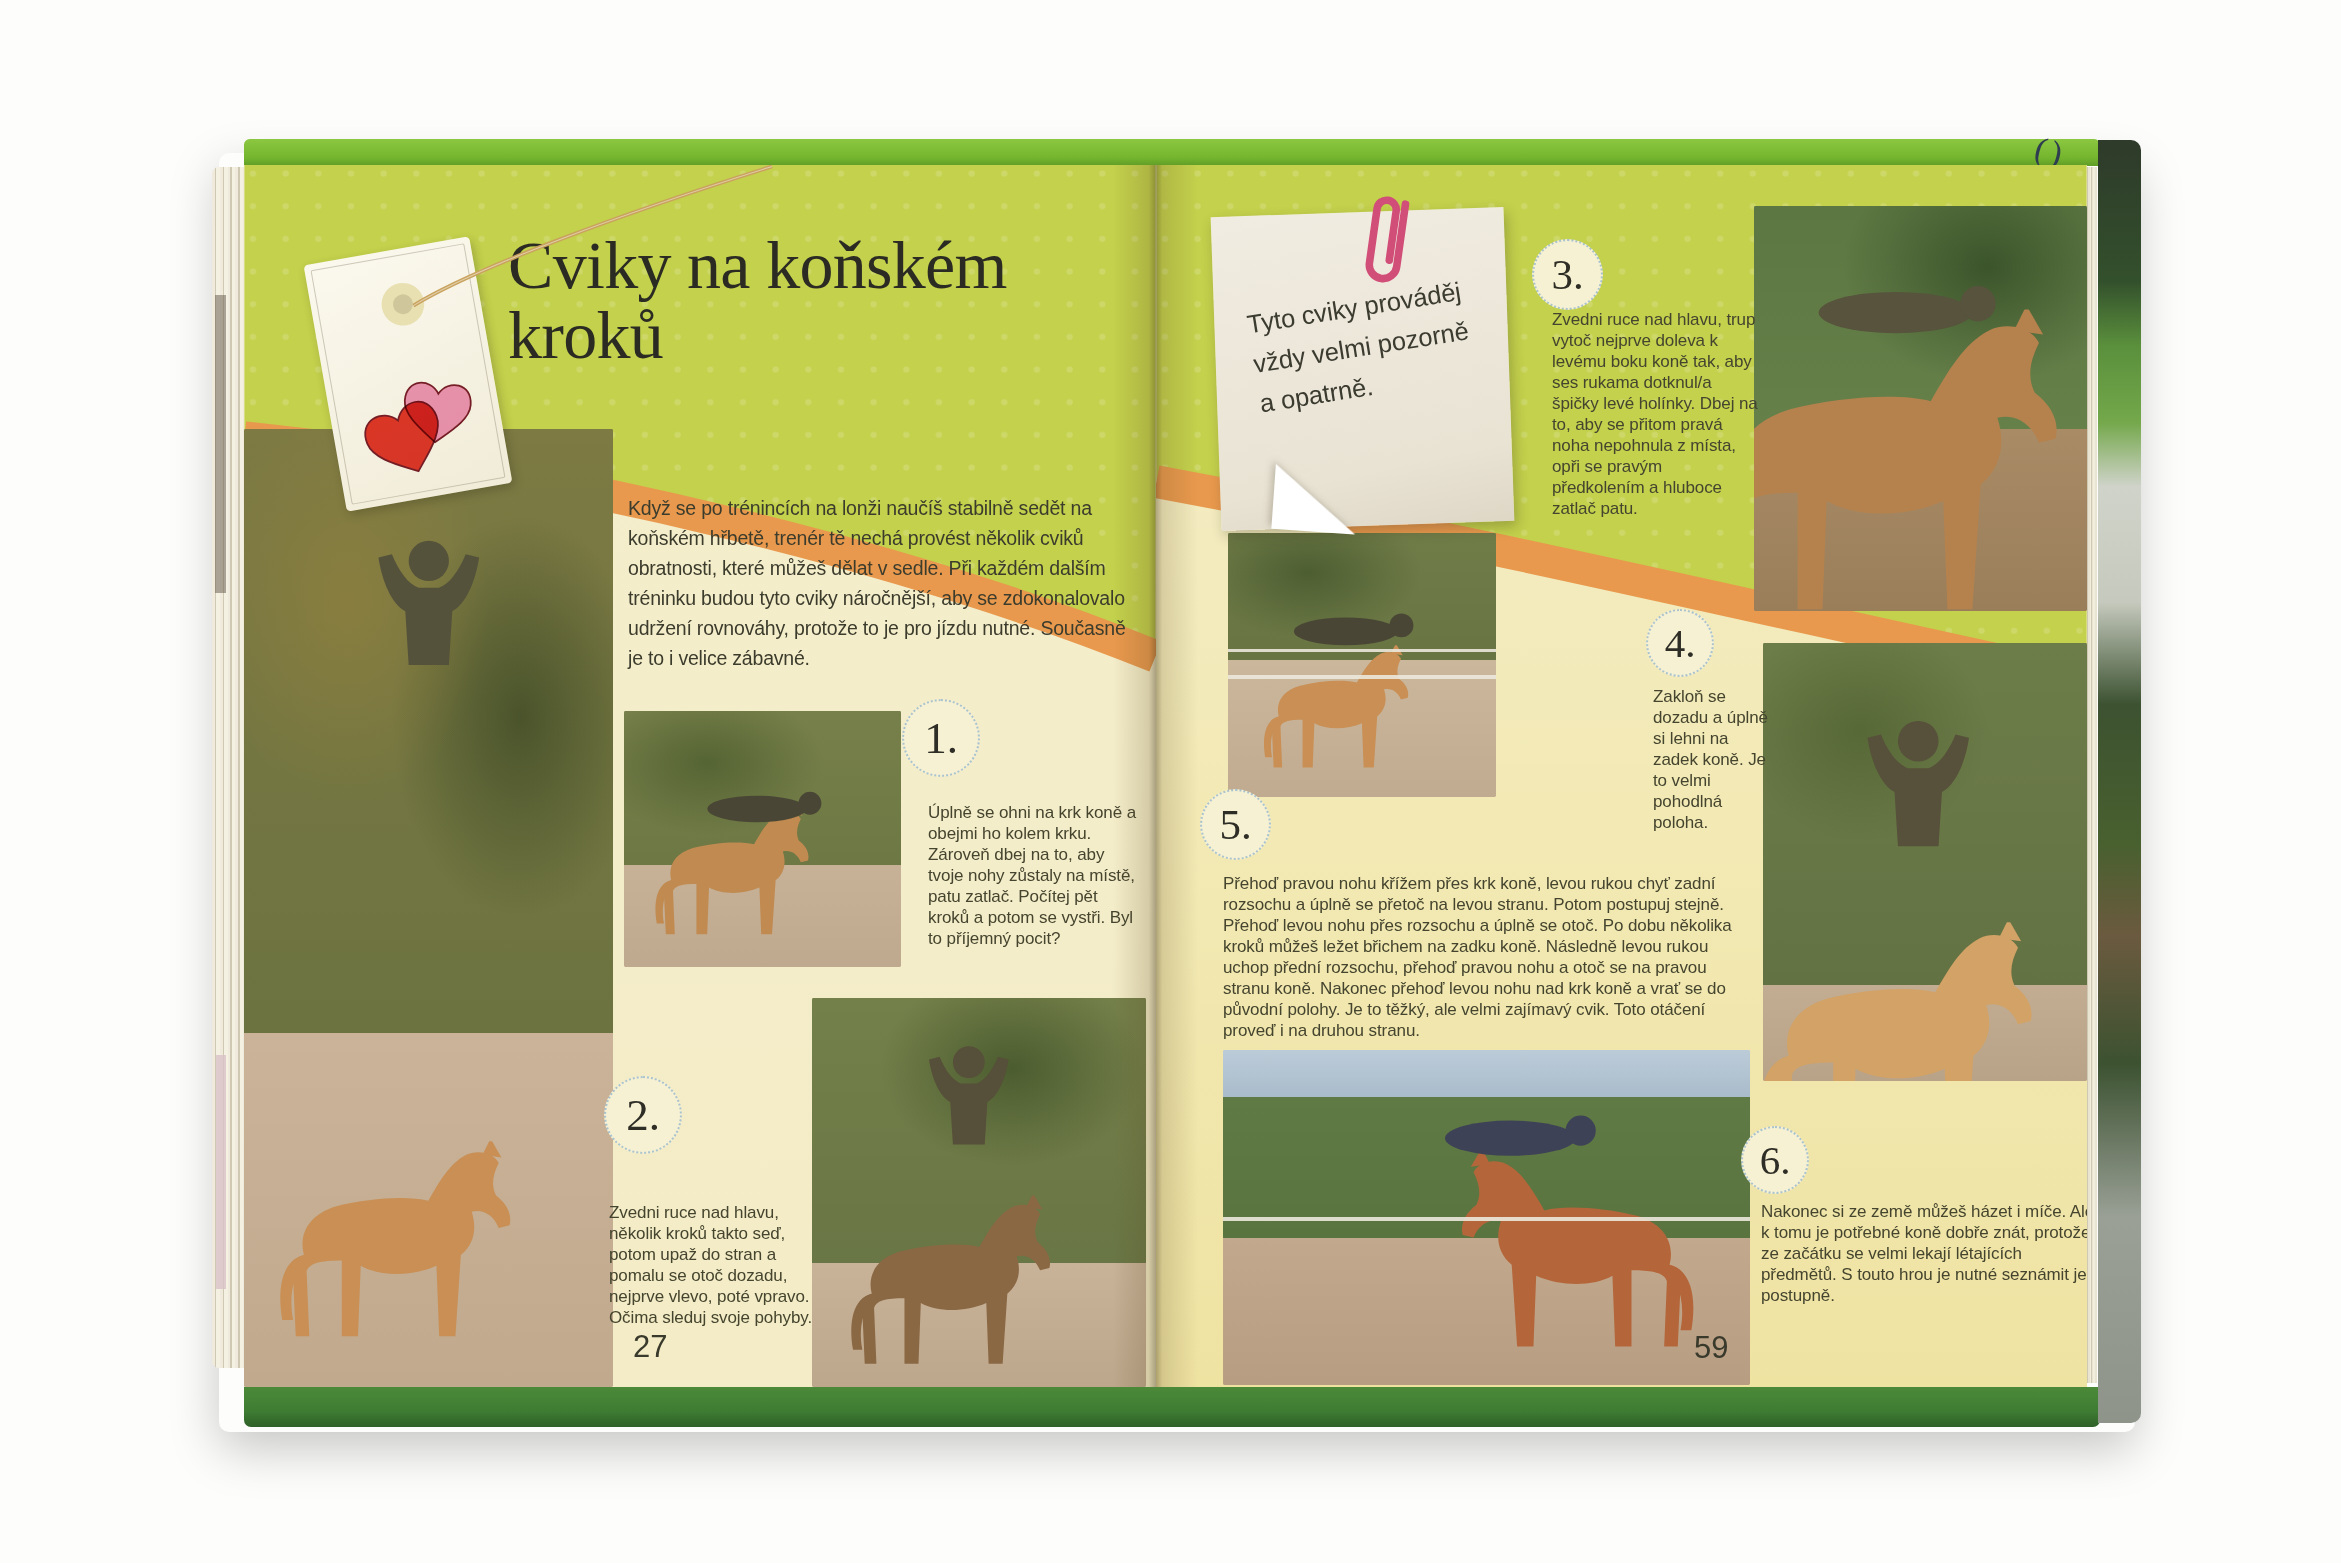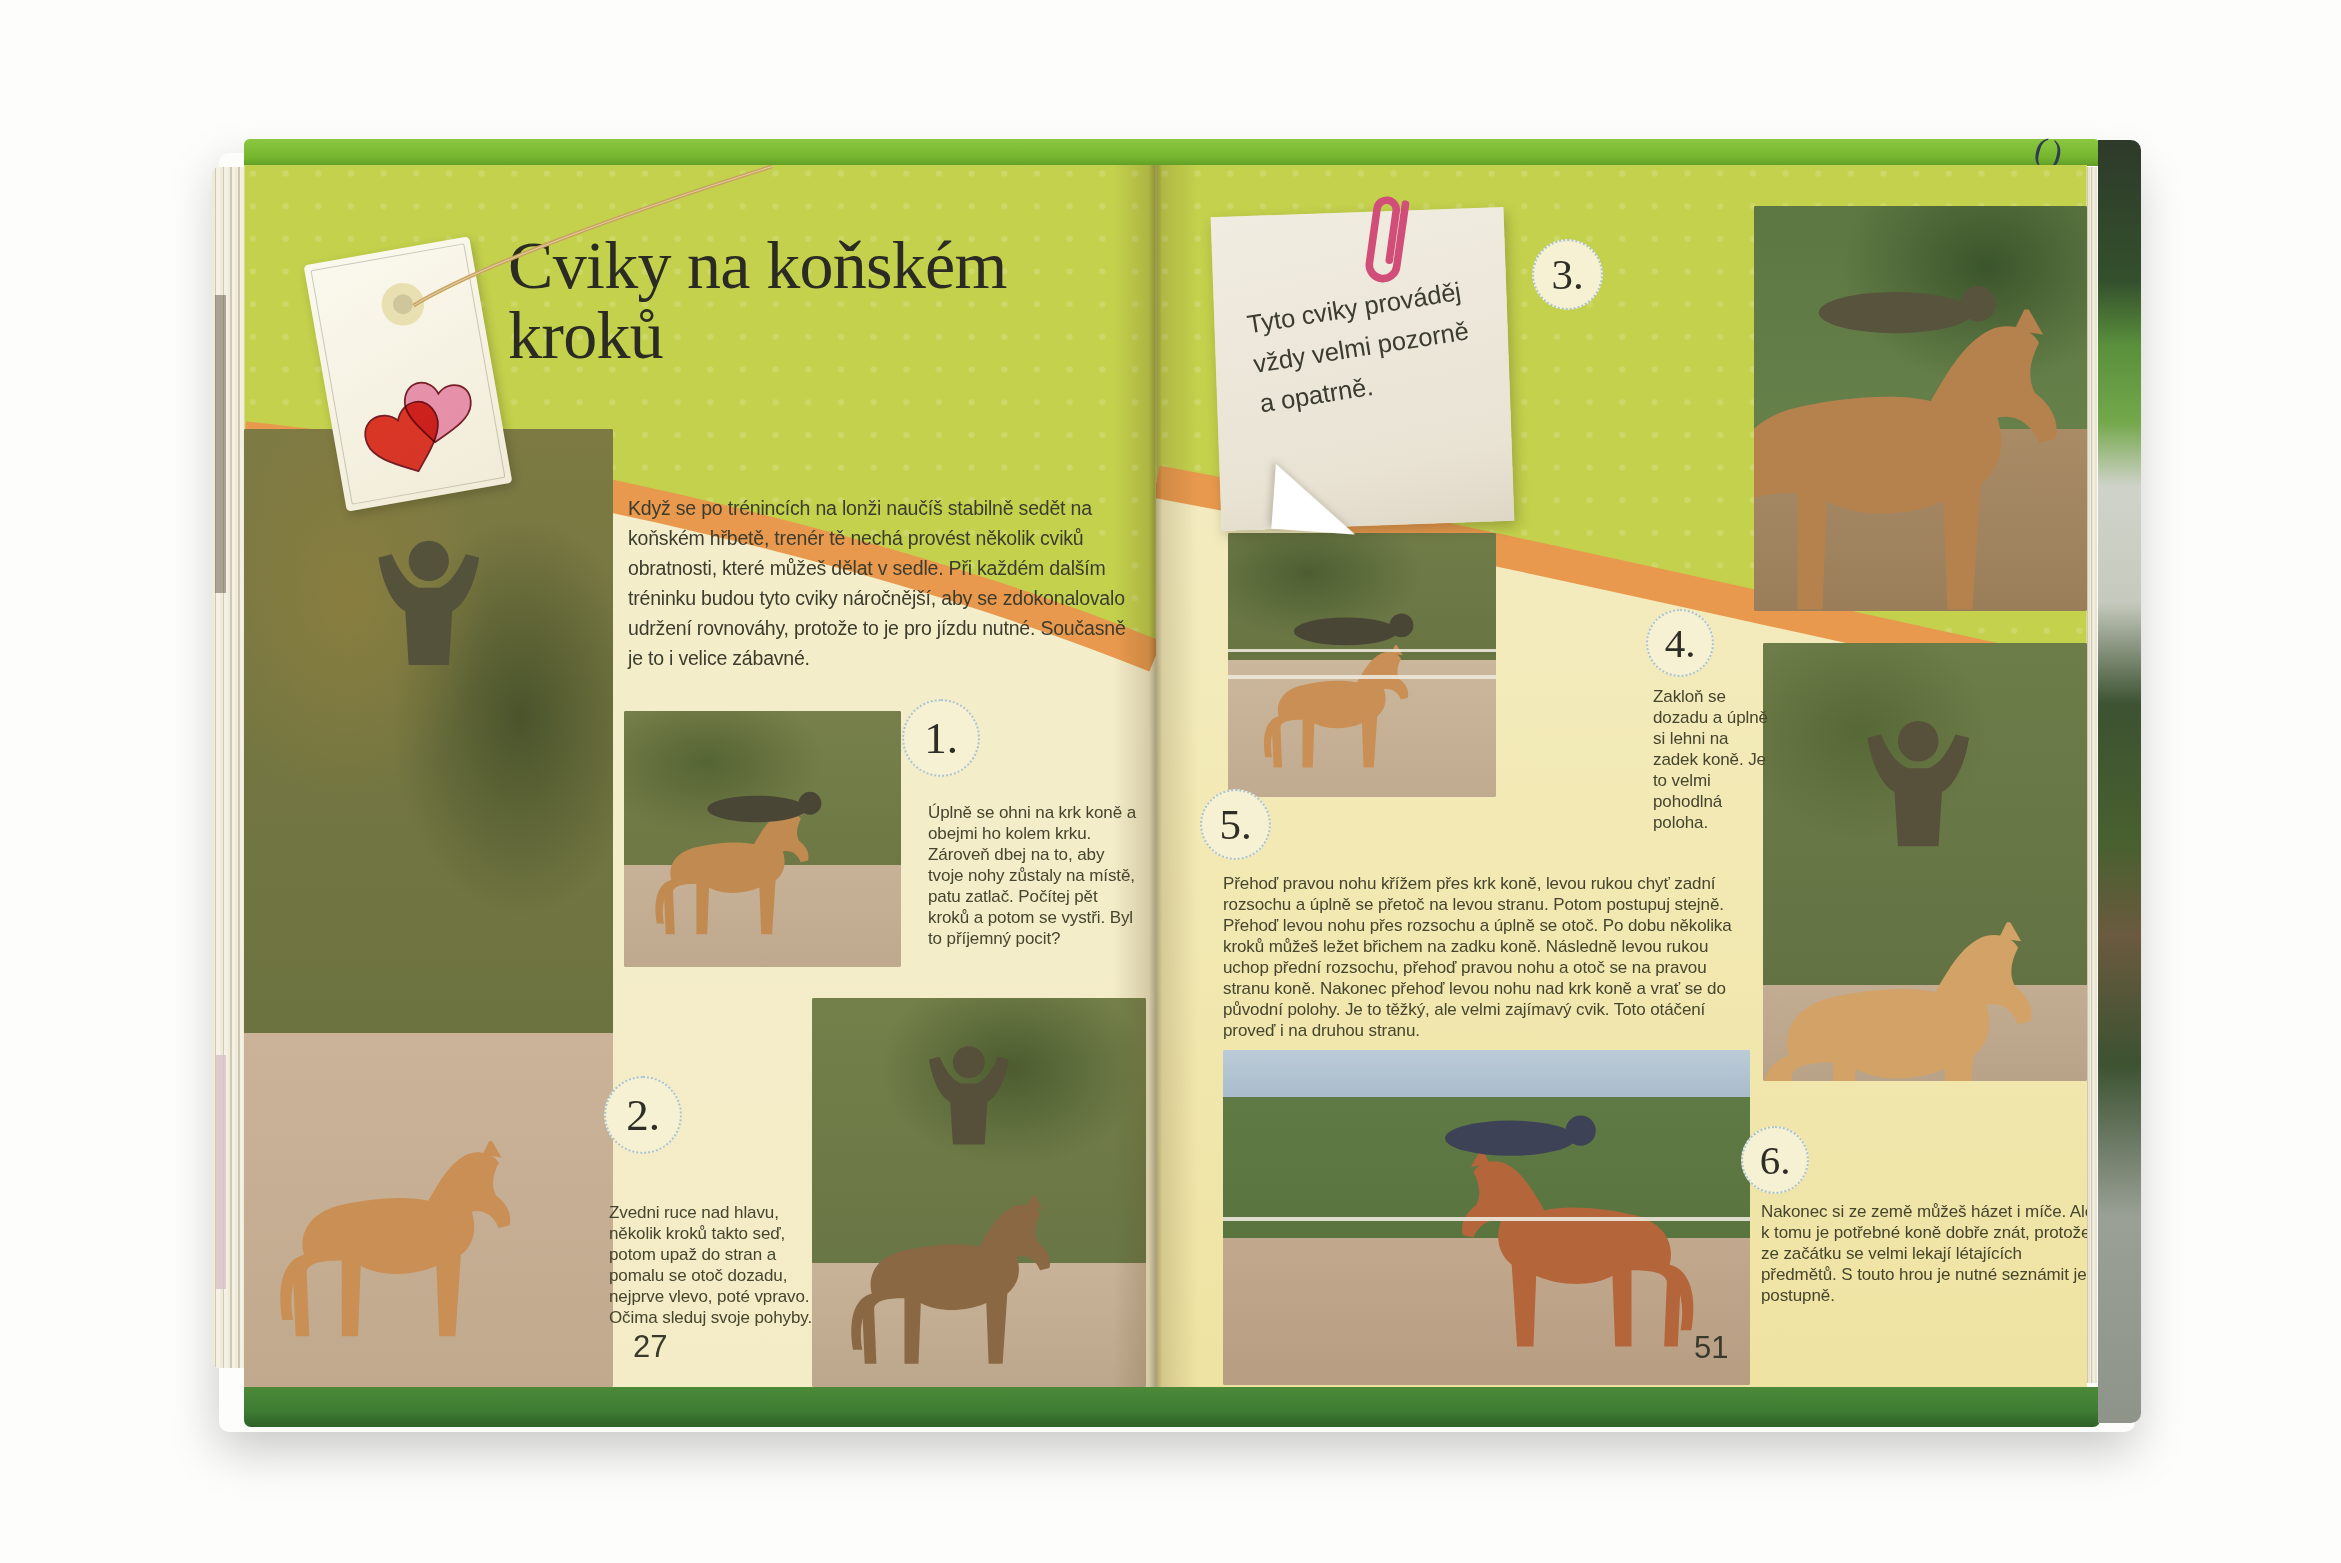--- a/index.html
+++ b/index.html
@@ -197,20 +197,21 @@
         <div class="fold"></div>
         <div class="note-text">Tyto cviky prováděj vždy velmi pozorně a opatrně.</div>
         <svg class="clip" viewBox="0 0 40 90">
           <path d="M28,12 V58 a10,10 0 0 1 -20,0 V18 a7,7 0 0 1 14,0 V54" fill="none" stroke="#d14e78" stroke-width="5.5" stroke-linecap="round"></path>
         </svg>
       </div>
 
       <div class="step-circle" style="left:376px;top:74px;width:71px;height:71px;font-size:43px;">
         <span>3.</span>
       </div>
+      <div class="step-text" style="left:396px;top:144px;width:207px;">Zvedni ruce nad hlavu, trup vytoč nejprve doleva k levému boku koně tak, aby ses rukama dotknul/a špičky levé holínky. Dbej na to, aby se přitom pravá noha nepohnula z místa, opři se pravým předkolením a hluboce zatlač patu.</div>
 
       <div class="photo" style="left:598px;top:41px;width:333px;height:405px;
            background:radial-gradient(60% 40% at 70% 15%,rgba(40,65,30,.65),transparent 72%),
                       linear-gradient(180deg,#5d7742 0%,#66804a 55%,#a98c66 55%,#9a7e5a 100%);">
         <svg class="art" style="left:-22%;bottom:-8%;width:150%;height:92%;" viewBox="0 0 120 80" preserveAspectRatio="xMidYMax meet">
             <use href="#horse" fill="#b5824e"></use>
           </svg>
         <svg class="art" style="left:14%;top:12%;width:62%;height:26%;" viewBox="0 0 70 24" preserveAspectRatio="xMidYMid meet">
             <use href="#rider-lie" fill="#57533d"></use>
           </svg>
@@ -259,19 +260,19 @@
         <svg class="art" style="left:38%;top:16%;width:36%;height:18%;" viewBox="0 0 70 24" preserveAspectRatio="xMidYMid meet">
             <use href="#rider-lie" fill="#3e4257"></use>
           </svg>
       </div>
 
       <div class="step-circle" style="left:585px;top:961px;width:68px;height:68px;font-size:41px;">
         <span>6.</span>
       </div>
       <div class="step-text" style="left:605px;top:1036px;width:335px;">Nakonec si ze země můžeš házet i míče. Ale k tomu je potřebné koně dobře znát, protože ze začátku se velmi lekají létajících předmětů. S touto hrou je nutné seznámit je postupně.</div>
 
-      <div class="pagenum" style="left:538px;top:1165px;">51</div>
+      <div class="pagenum" style="left:538px;top:1165px;">59</div>
     </div>
 
     <div class="gutter"></div>
   </div>
 </div>
 
 
 </body></html>

